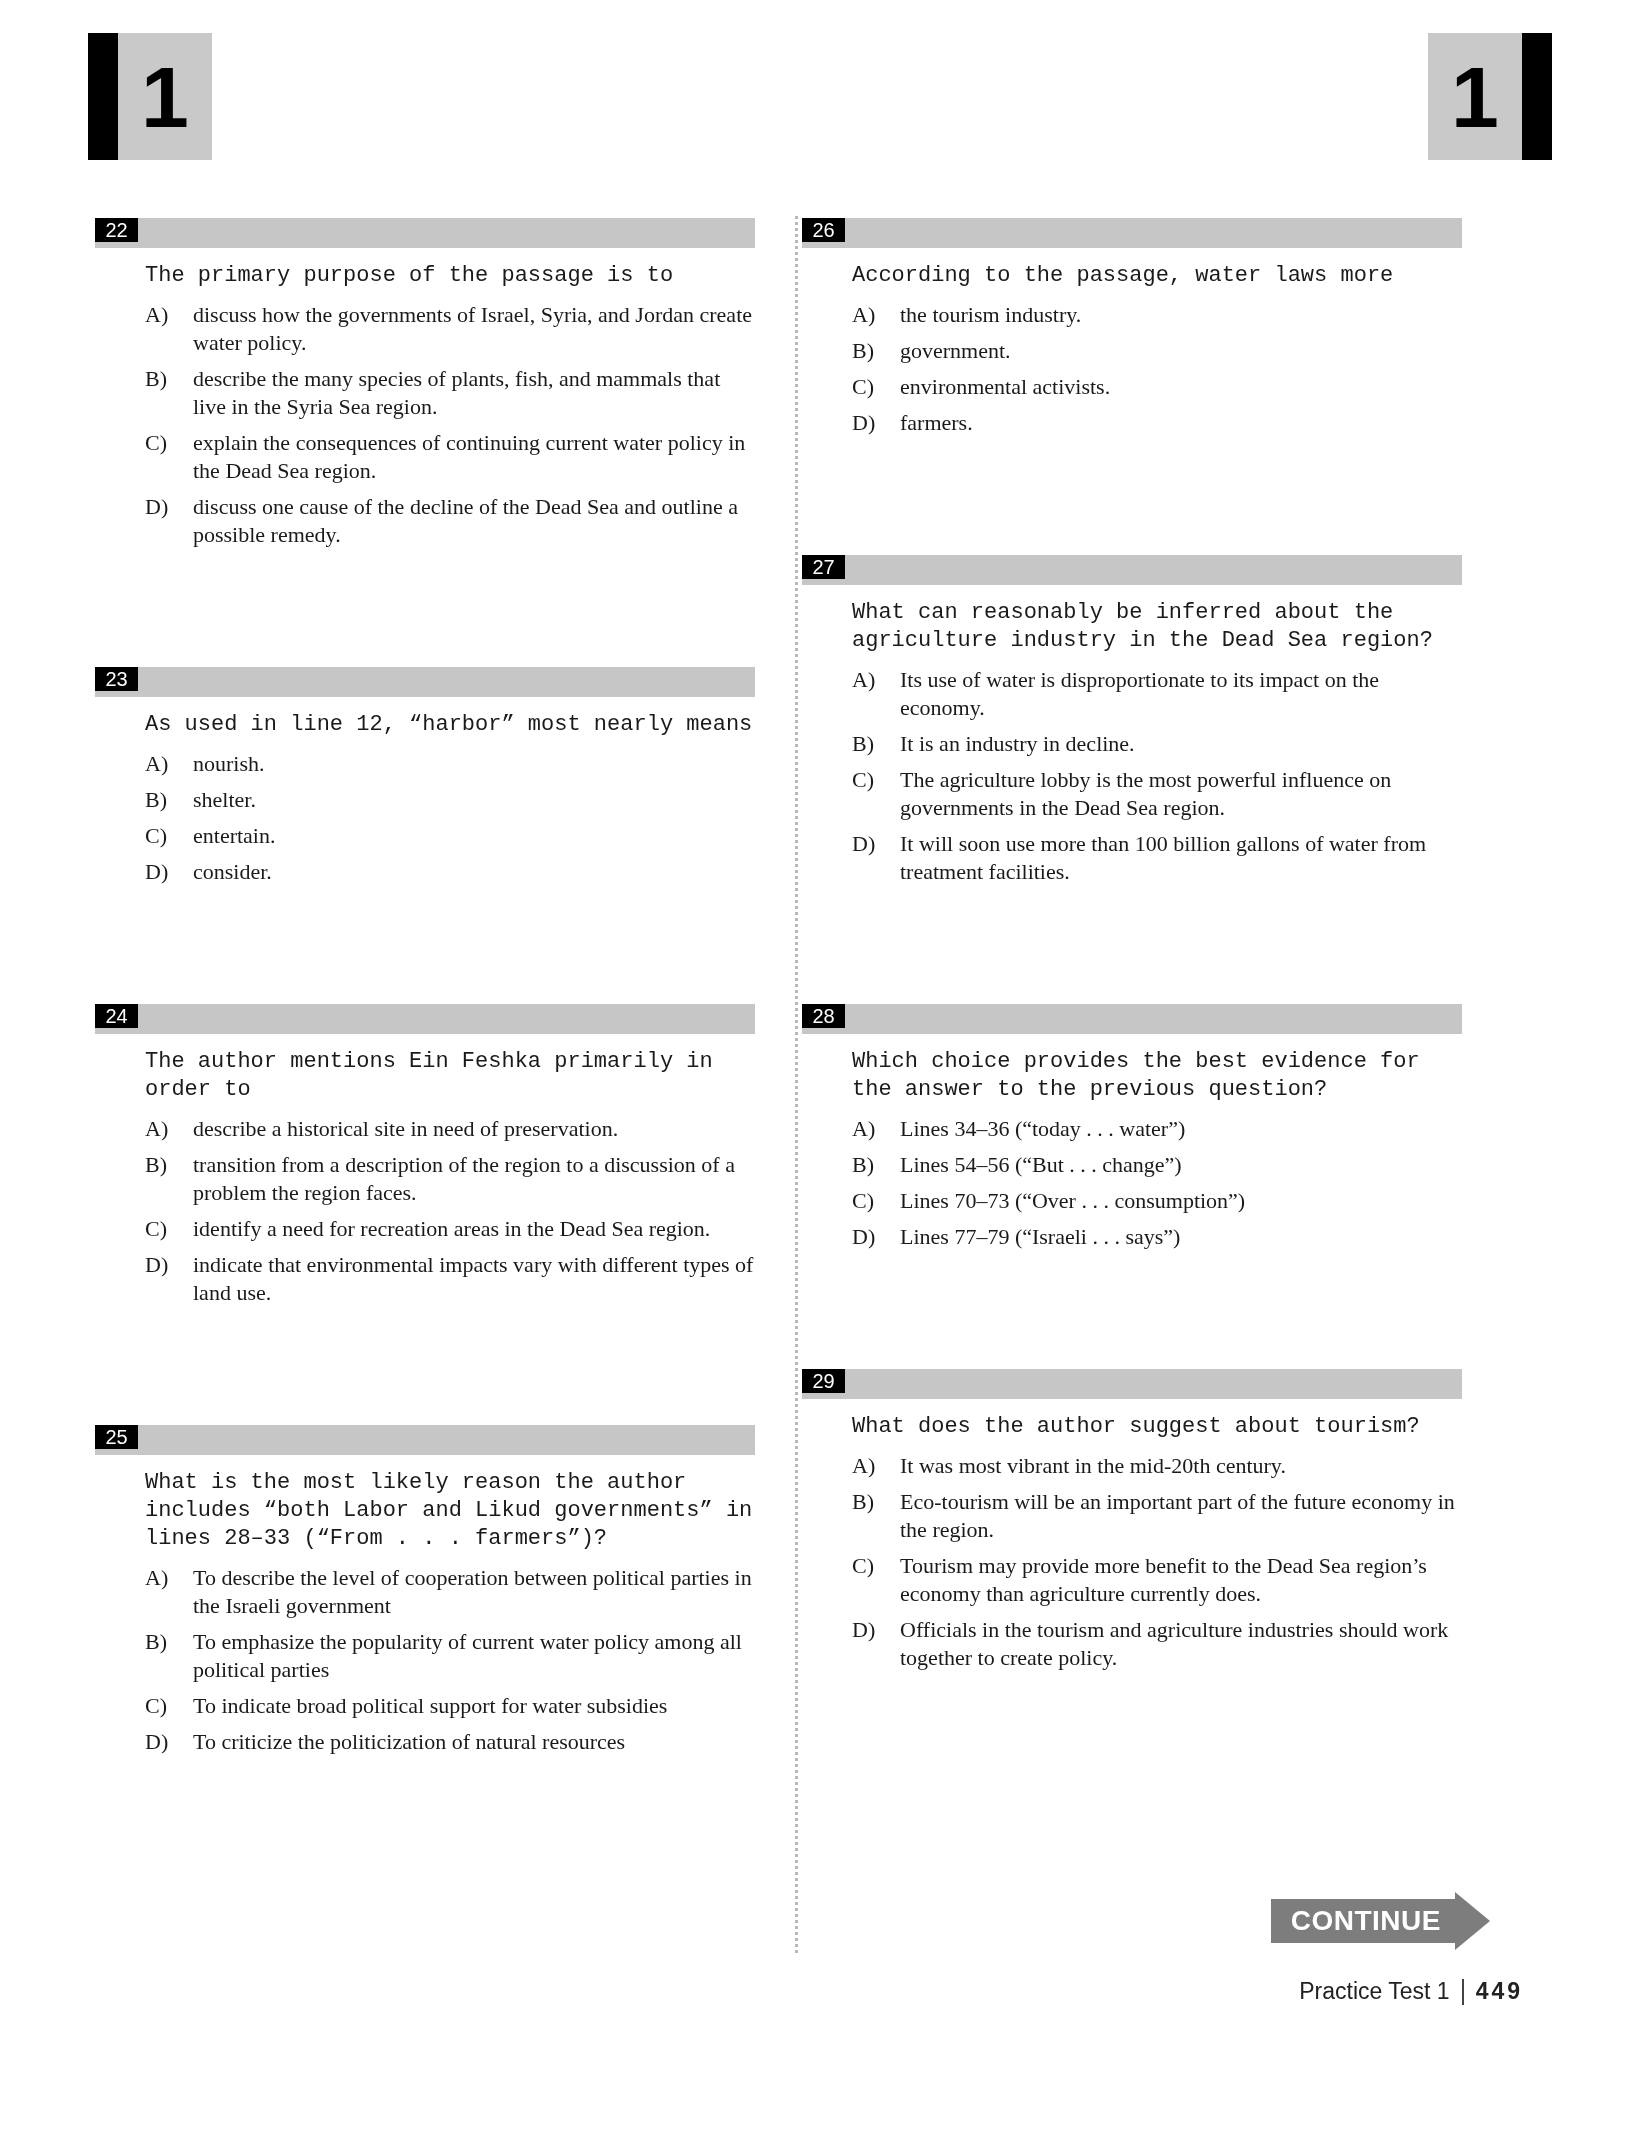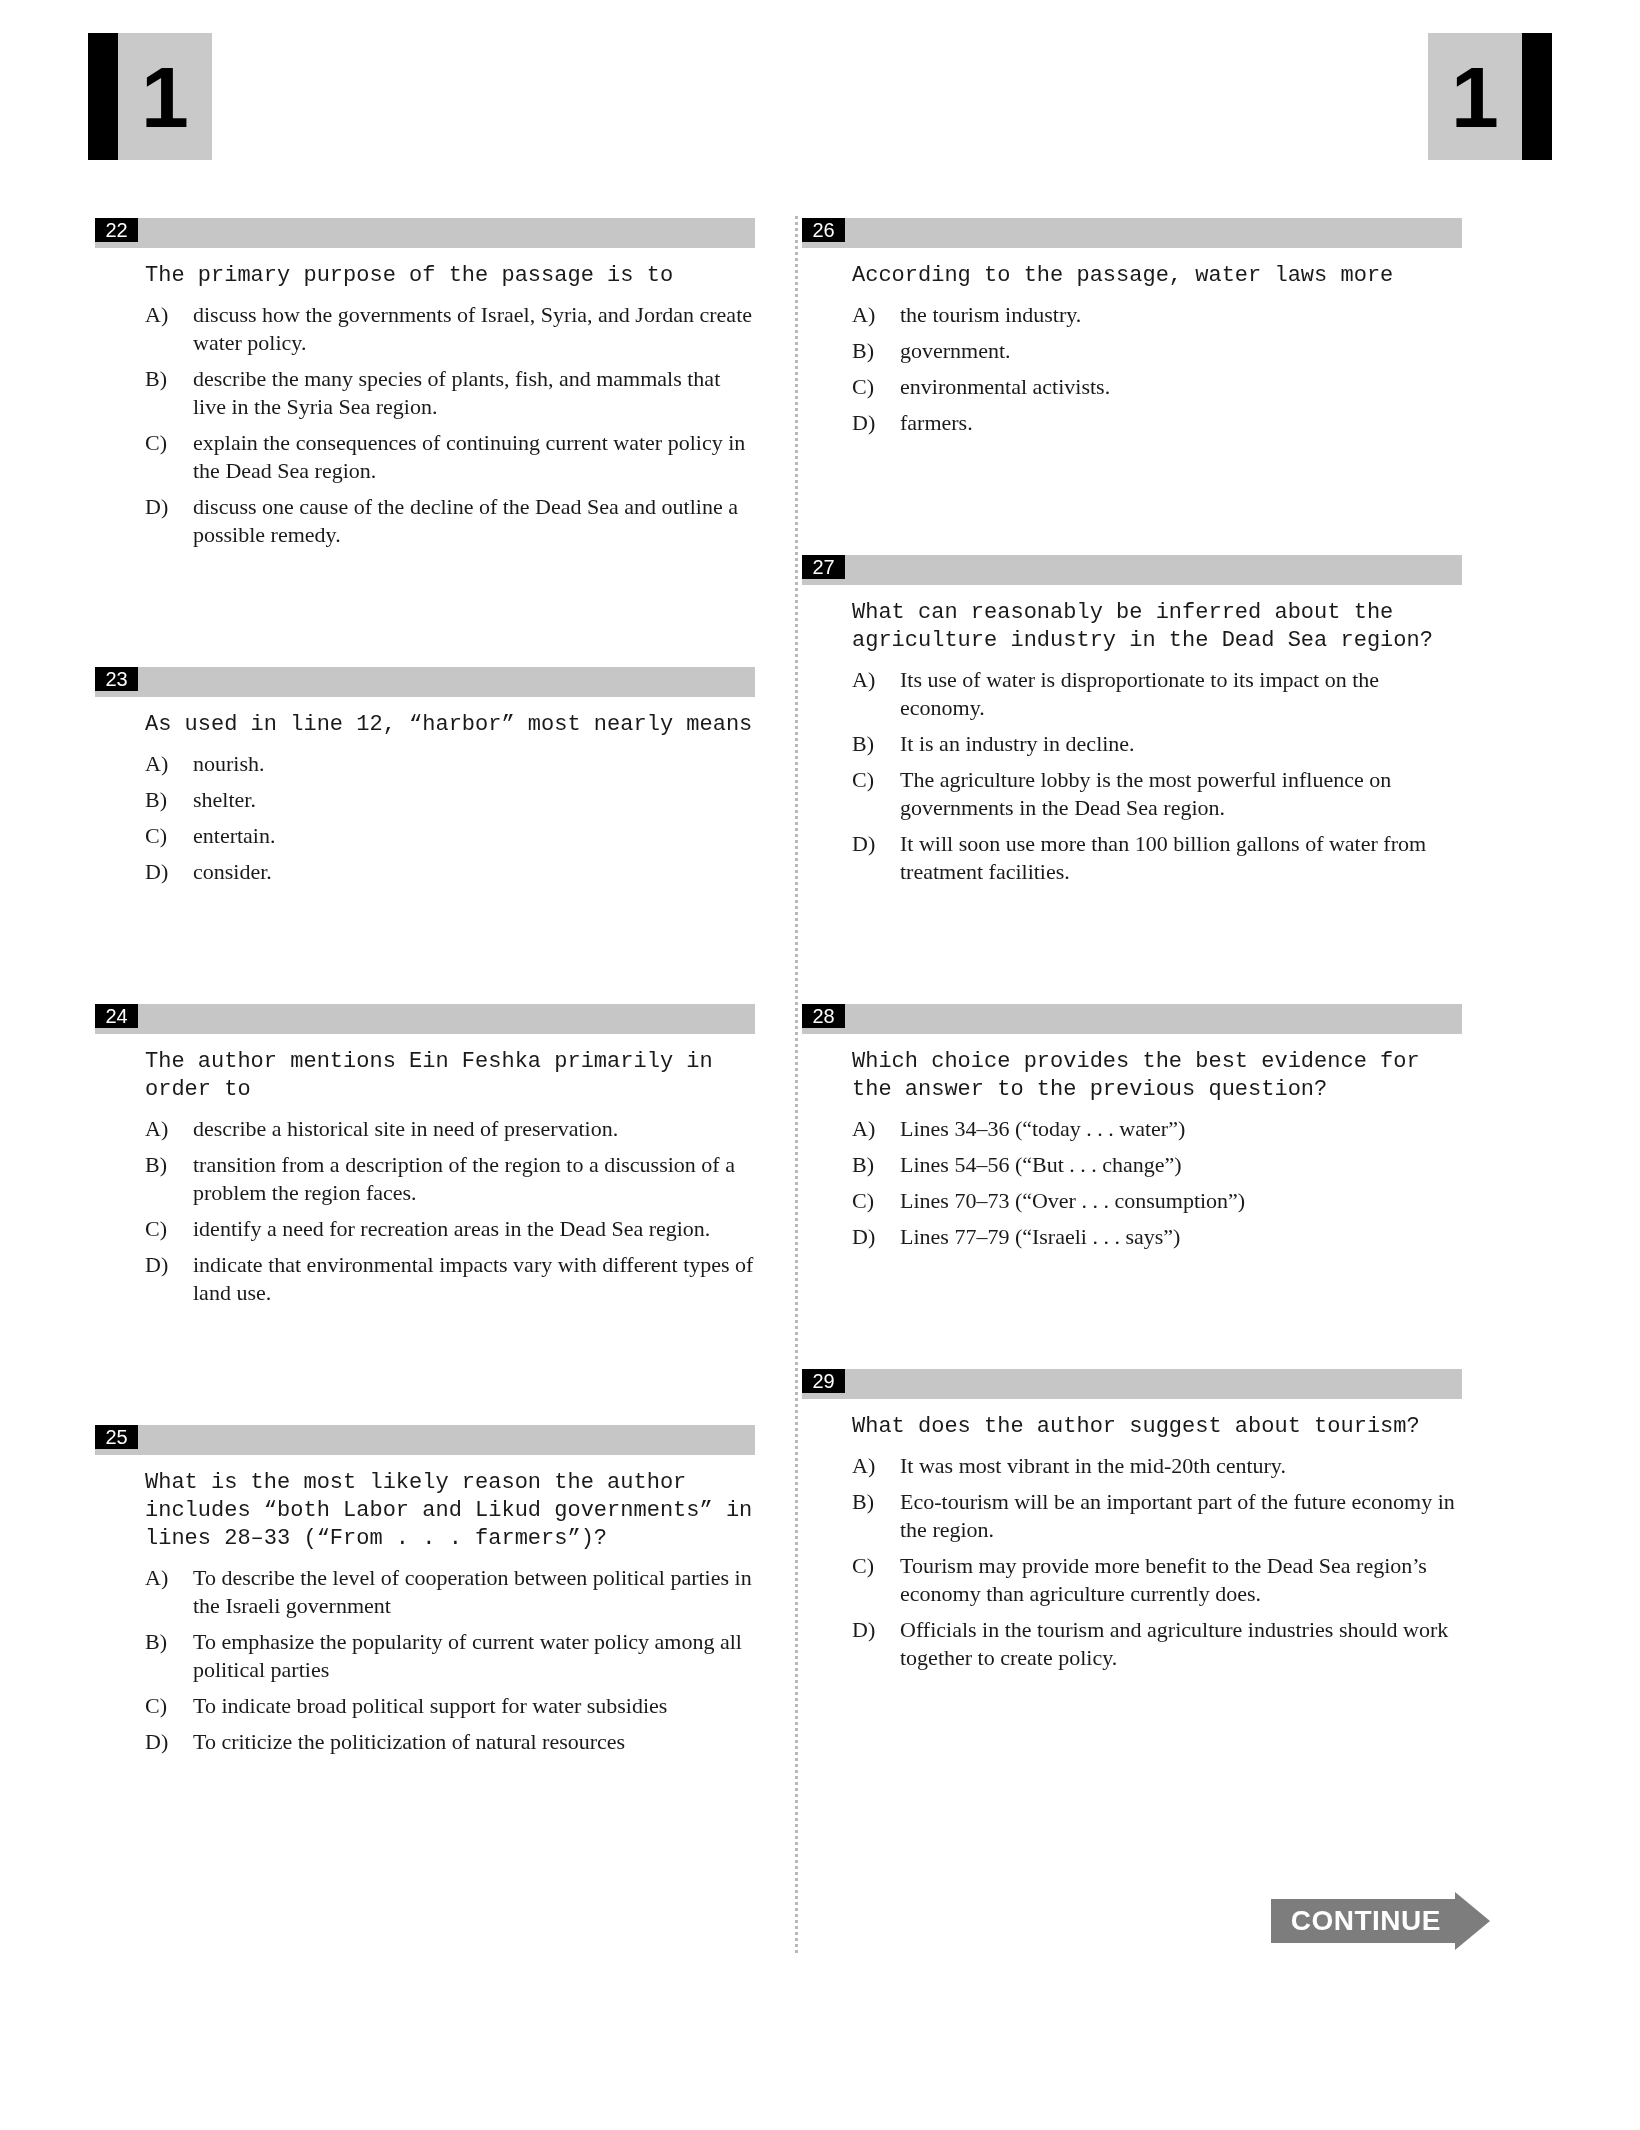--- a/index.html
+++ b/index.html
@@ -286,14 +286,19 @@
           </div>
         </div>
       </section>
     </main>
 
   <div class="continue">
     <span>CONTINUE</span>
     <span class="arrowhead"></span>
   </div>
 
+  <footer class="footer">
+    <span class="footer-label">Practice Test 1</span>
+    <span class="footer-rule"></span>
+    <span class="footer-page">449</span>
+  </footer>
 
 </div>
 
 </body></html>

